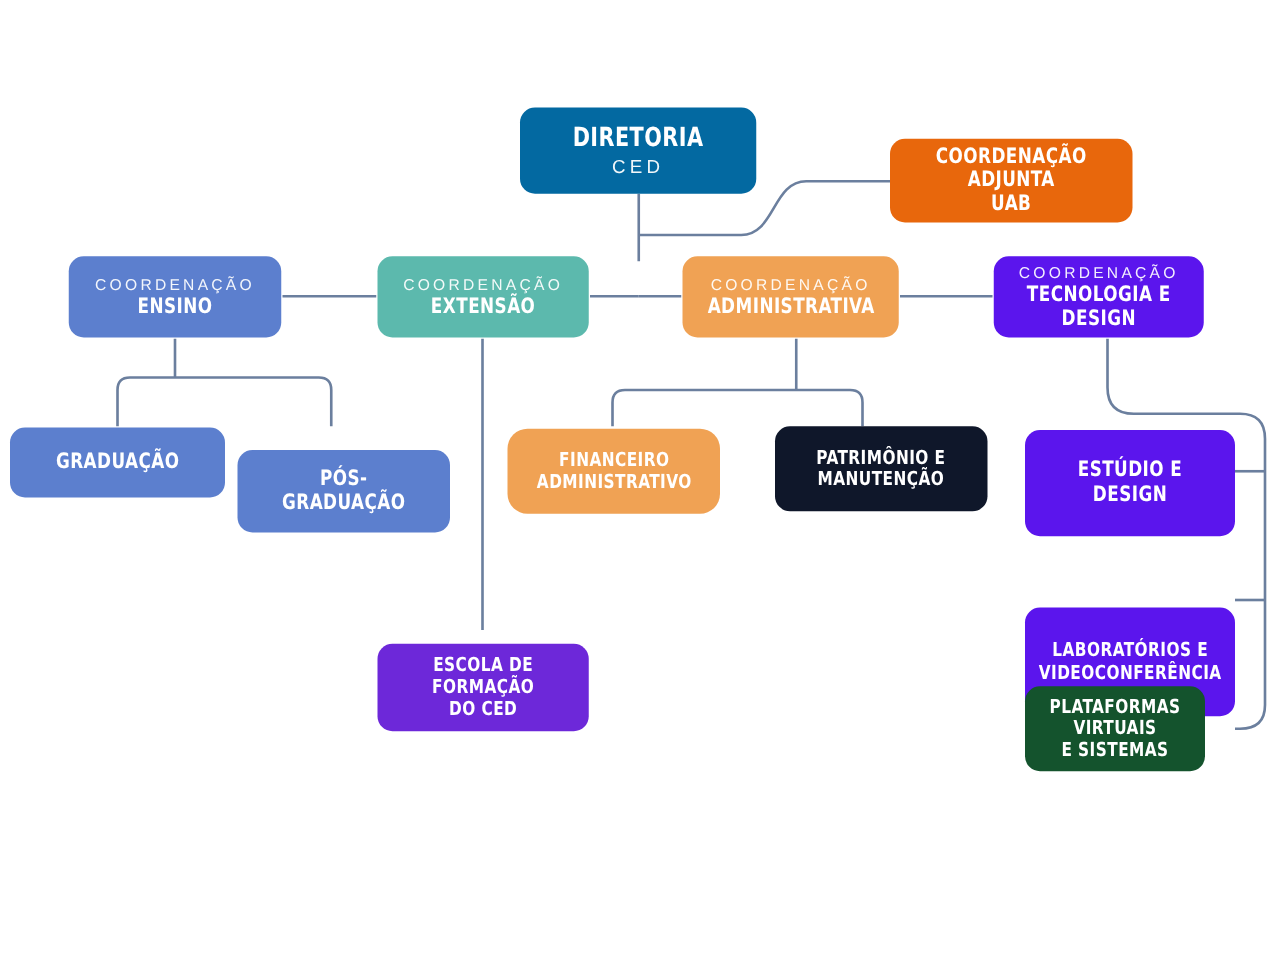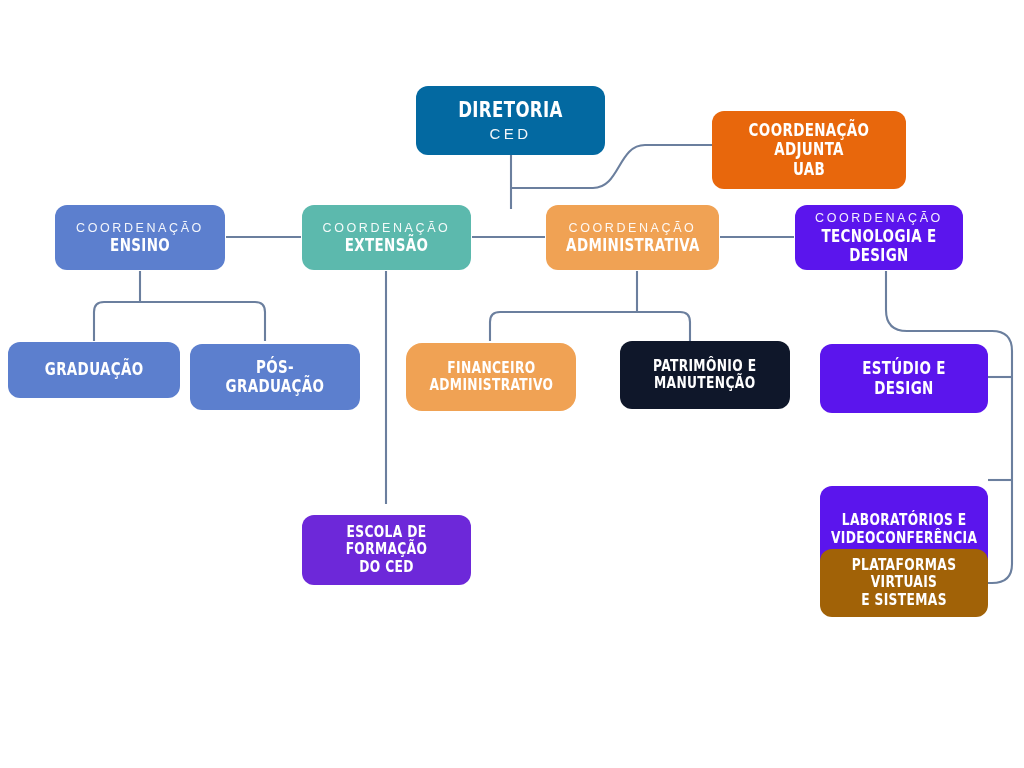--- a/index.html
+++ b/index.html
@@ -103,21 +103,21 @@
       <path d="M 988,377 L 1012,377"></path>
       <path d="M 988,480 L 1012,480"></path>
     </g>
   </svg>
 
   <div class="node" style="left:416px; top:86px; width:189px; height:69px; background:#0369a1;">
     <div class="title t-lg">DIRETORIA</div>
     <div class="sub">CED</div>
   </div>
 
-  <div class="node" style="left:712px; top:111px; width:194px; height:78px; background:#e8670c;">
+  <div class="node" style="left:712px; top:111px; width:194px; height:67px; background:#e8670c;">
     <div class="title t-md">COORDENAÇÃO ADJUNTA
 UAB</div>
   </div>
 
   <div class="node" style="left:55px; top:205px; width:170px; height:65px; background:#5c7fce;">
     <div class="kicker">COORDENAÇÃO</div>
     <div class="title t-md">ENSINO</div>
   </div>
 
   <div class="node" style="left:302px; top:205px; width:169px; height:65px; background:#5cb9ad;">
@@ -132,44 +132,44 @@
 
   <div class="node" style="left:795px; top:205px; width:168px; height:65px; background:#5b15ed;">
     <div class="kicker">COORDENAÇÃO</div>
     <div class="title t-md">TECNOLOGIA E DESIGN</div>
   </div>
 
   <div class="node" style="left:8px; top:342px; width:172px; height:56px; background:#5c7fce;">
     <div class="title t-md">GRADUAÇÃO</div>
   </div>
 
-  <div class="node" style="left:190px; top:344px; width:170px; height:66px; background:#5c7fce;">
+  <div class="node" style="left:190px; top:360px; width:170px; height:66px; background:#5c7fce;">
     <div class="title t-md">PÓS-GRADUAÇÃO</div>
   </div>
 
   <div class="node" style="left:406px; top:343px; width:170px; height:68px; background:#f0a254;border-radius:16px;">
     <div class="title t-sm">FINANCEIRO
 ADMINISTRATIVO</div>
   </div>
 
   <div class="node" style="left:620px; top:341px; width:170px; height:68px; background:#0f172a;">
     <div class="title t-sm">PATRIMÔNIO E
 MANUTENÇÃO</div>
   </div>
 
-  <div class="node" style="left:820px; top:344px; width:168px; height:69px; background:#5b15ed;">
+  <div class="node" style="left:820px; top:344px; width:168px; height:85px; background:#5b15ed;">
     <div class="title t-md">ESTÚDIO E DESIGN</div>
   </div>
 
   <div class="node" style="left:820px; top:446px; width:168px; height:87px; background:#5b15ed;margin-top:40px;">
     <div class="title t-sm">LABORATÓRIOS E
 VIDEOCONFERÊNCIA</div>
   </div>
 
-  <div class="node" style="left:820px; top:549px; width:168px; height:68px; background:#a16207;">
+  <div class="node" style="left:820px; top:549px; width:144px; height:68px; background:#14532d;">
     <div class="title t-sm">PLATAFORMAS VIRTUAIS
 E SISTEMAS</div>
   </div>
 
   <div class="node" style="left:302px; top:515px; width:169px; height:70px; background:#6d28d9;">
     <div class="title t-sm">ESCOLA DE FORMAÇÃO
 DO CED</div>
   </div>
 
 </div>

